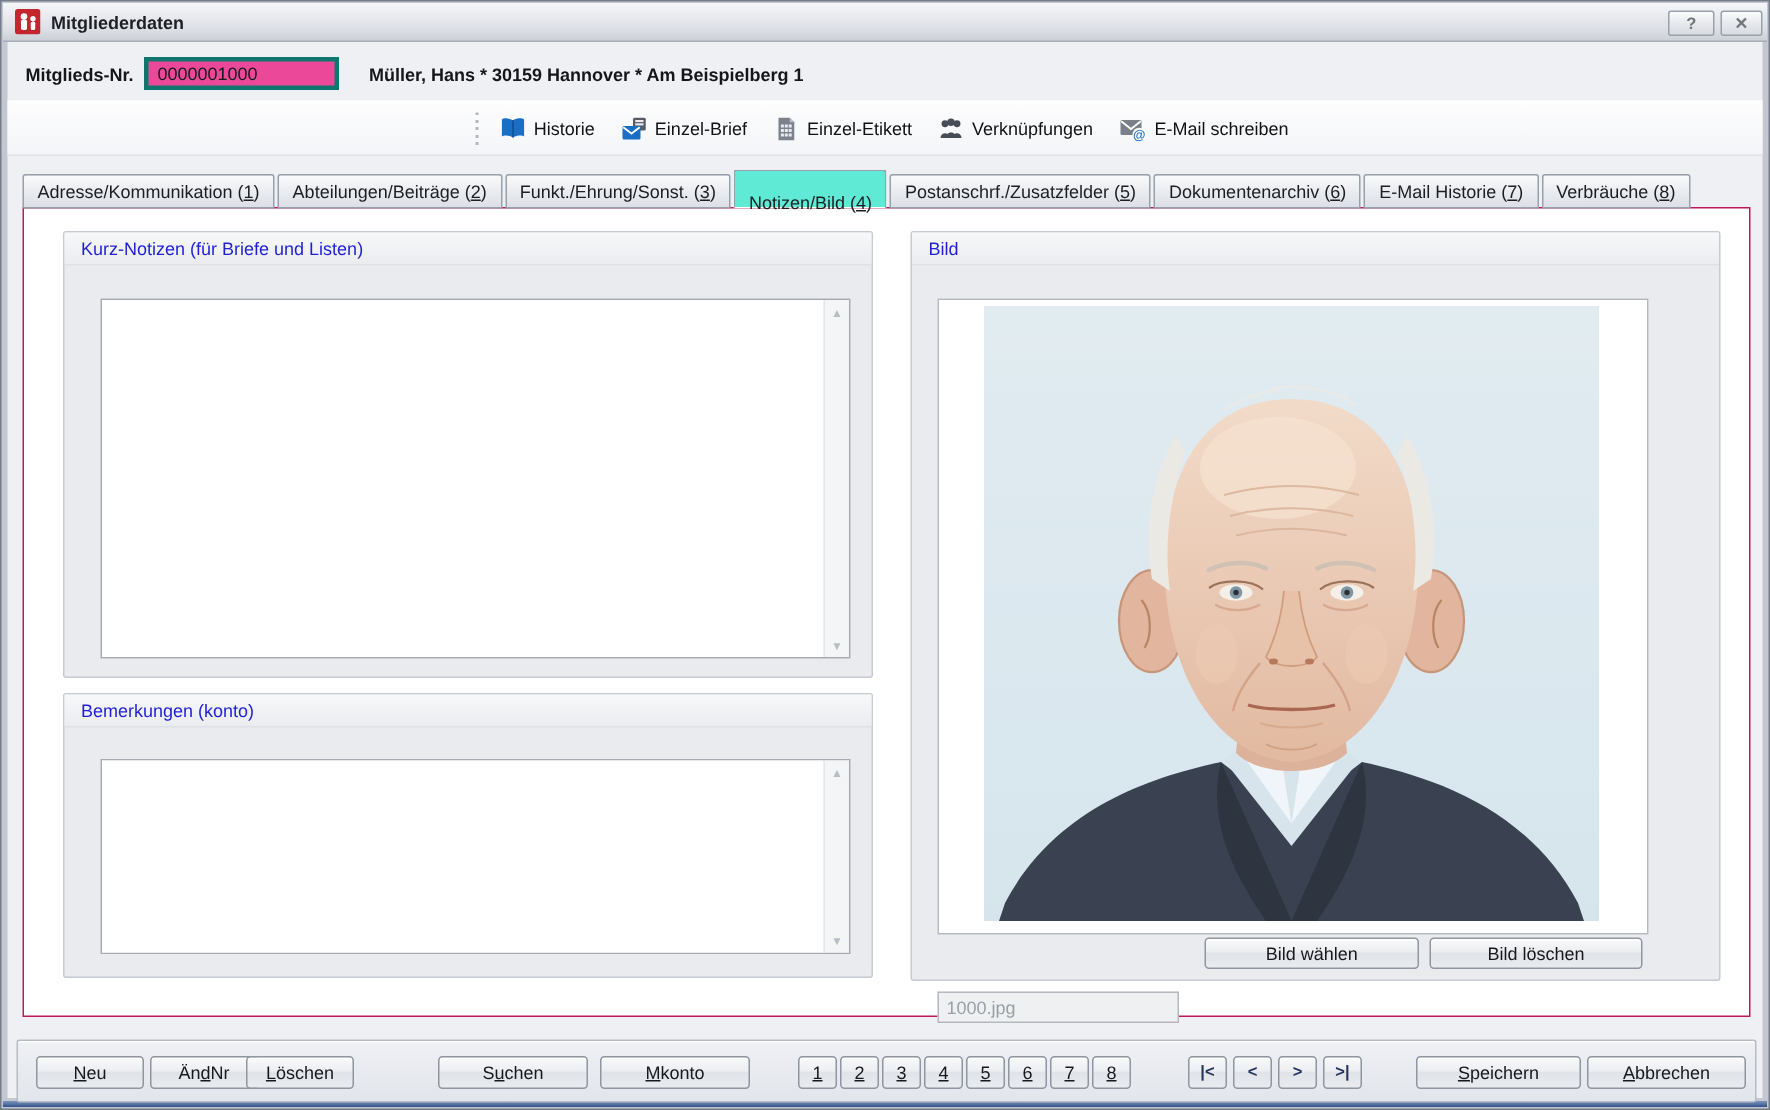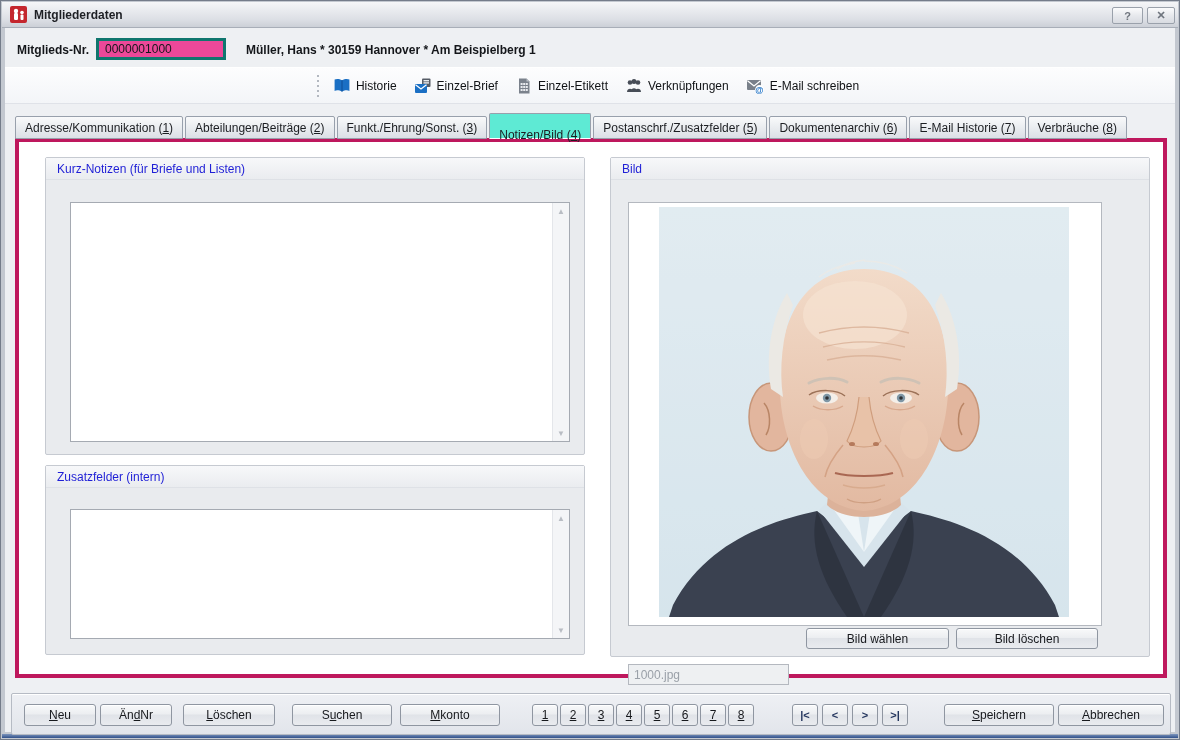--- a/index.html
+++ b/index.html
@@ -48,21 +48,21 @@
   
   .tabbar { position:absolute; left:14px; top:112px; height:26px; display:flex; align-items:flex-end; z-index:5; }
   .tab { height:23px; padding:4px 9px 0; margin-right:2px; font-size:12px; color:#1c1e22;
          background:linear-gradient(#f9fafb,#e7eaee 60%,#dcdfe6);
          border:1px solid #98a0ac; border-radius:2px 2px 0 0; white-space:nowrap; }
   .tab.active { height:26px; padding-top:14px; background:#5eead4; border-bottom:1px solid #fff; font-weight:normal; }
   .ak { text-decoration:underline; }
 
   
   .panel { position:absolute; left:14px; top:137px; width:1152px; height:540px;
-           background:#fff; border:4px solid #be185d; z-index:1; }
+           background:#fff; border:1px solid #be185d; z-index:1; }
 
   .group { position:absolute; background:#e9ebee; border:1px solid #c6cad1; border-radius:2px; }
   .group-header { height:22px; background:linear-gradient(#f7f8fa,#eaecef);
                   border-bottom:1px solid #dee1e6; display:flex; align-items:center; padding:0 11px; }
   .group-title { font-size:12px; color:#1f1fd6; }
 
   .ta-wrap { position:absolute; background:#fff; border:1px solid #a5aab2; }
   .ta-wrap textarea { position:absolute; left:0; top:0; bottom:0; width:calc(100% - 17px); height:100%;
                       border:none; outline:none; resize:none; font-family:"Liberation Sans",sans-serif;
                       font-size:12px; padding:3px 5px; background:#fff; }
@@ -201,21 +201,21 @@
         <textarea style=""></textarea>
         <div class="vscroll">
           <div class="sb-arrow">▲</div>
           <div class="sb-arrow">▼</div>
         </div>
       </div>
     </div>
 
     <div class="group" style="left:26px; top:323px; width:540px; height:190px;">
       <div class="group-header">
-        <span class="group-title">Zusatzfelder (intern)</span>
+        <span class="group-title">Bemerkungen (konto)</span>
       </div>
       <div class="ta-wrap" style="left:24px; top:43px; width:500px; height:130px;">
         <textarea style=""></textarea>
         <div class="vscroll">
           <div class="sb-arrow">▲</div>
           <div class="sb-arrow">▼</div>
         </div>
       </div>
     </div>
 
@@ -309,21 +309,21 @@
     </div>
   </div>
 
   <div class="footer">
     <div class="btn" style="left:12px; top:10px; width:72px; height:22px;">
       <span><span></span><span class="ak">N</span><span>eu</span></span>
     </div>
     <div class="btn" style="left:88px; top:10px; width:72px; height:22px;">
       <span><span>Än</span><span class="ak">d</span><span>Nr</span></span>
     </div>
-    <div class="btn" style="left:171px; top:10px; width:92px; height:22px;justify-content:center;">
+    <div class="btn" style="left:152px; top:10px; width:72px; height:22px;justify-content:center;">
       <span><span></span><span class="ak">L</span><span>öschen</span></span>
     </div>
     <div class="btn" style="left:280px; top:10px; width:100px; height:22px;">
       <span><span>S</span><span class="ak">u</span><span>chen</span></span>
     </div>
     <div class="btn" style="left:388px; top:10px; width:100px; height:22px;">
       <span><span></span><span class="ak">M</span><span>konto</span></span>
     </div>
 
     <div class="btn pg" style="left:520px; top:10px; width:26px; height:22px;">1</div>

